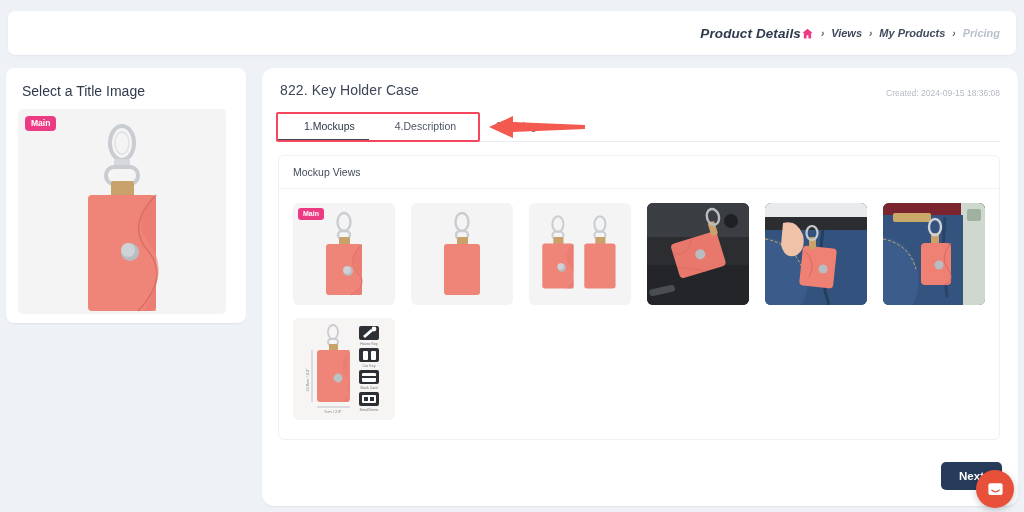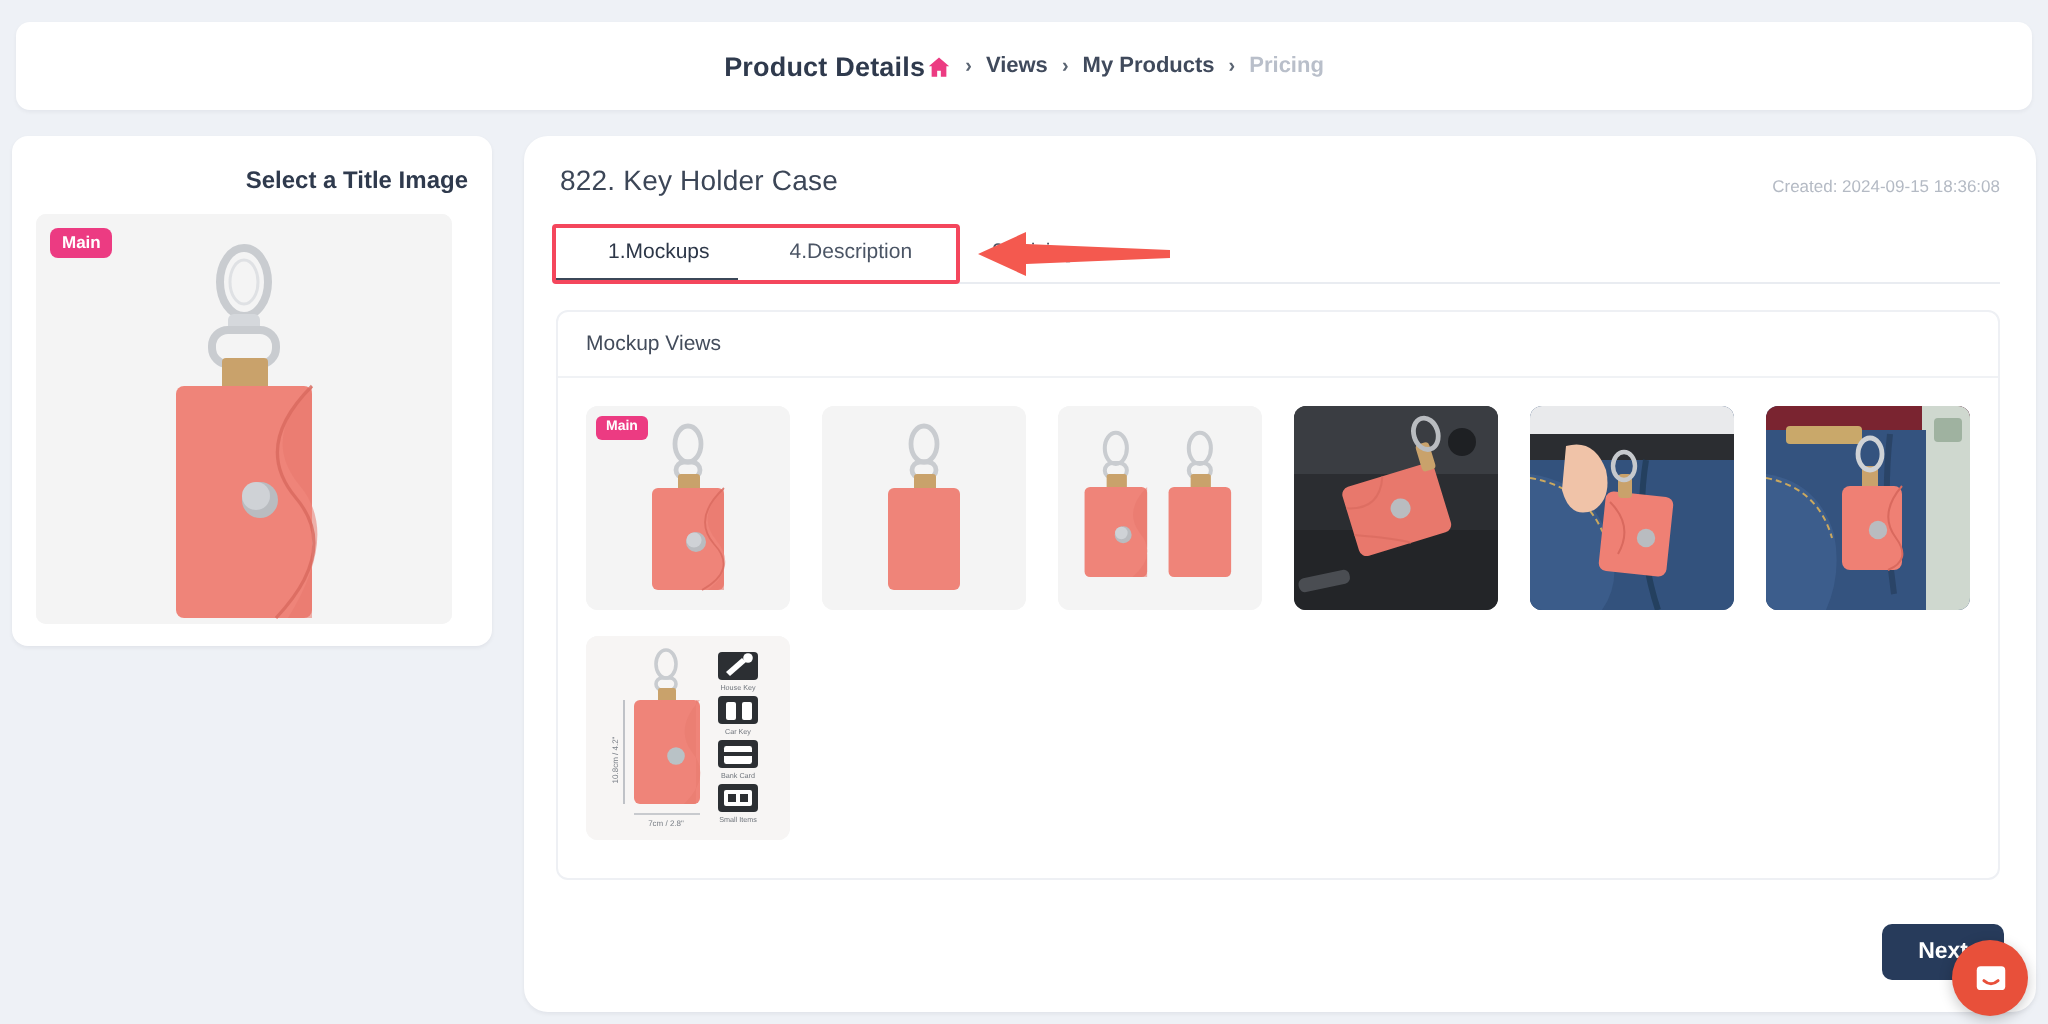--- a/index.html
+++ b/index.html
@@ -11,41 +11,42 @@
   }
   .page { position: relative; width: 1024px; height: 512px; }
 
   
   .topbar {
     position: absolute; left: 8px; top: 11px;
     width: 1008px; height: 44px;
     background: #ffffff;
     border-radius: 7px;
     box-shadow: 0 1px 2px rgba(16,24,40,.05);
-    display: flex; align-items: center; justify-content: center;
+    display: flex; align-items: center; justify-content: flex-end;
     padding: 0 16px 0 16px;
+    font-style: italic;
   }
   .page-title {
     font-size: 13.5px; font-weight: bold; color: #2f3a4d; letter-spacing: .1px;
   }
   .breadcrumb { display: flex; align-items: center; gap: 7px; }
   .bc-home-icon { display: inline-flex; align-items: center; }
   .bc-link { font-size: 11px; font-weight: bold; color: #404a5c; }
   .bc-current { font-size: 11px; font-weight: bold; color: #b9bfca; }
   .bc-sep { font-size: 10px; color: #5a6472; font-weight: bold; }
 
   
   .left-card {
     position: absolute; left: 6px; top: 68px;
     width: 240px; height: 255px;
     background: #fff; border-radius: 8px;
     box-shadow: 0 1px 2px rgba(16,24,40,.06);
     padding: 12px;
   }
-  .left-title { font-size: 12px; font-weight: bold; color: #2f3a4d; margin: 3px 0 10px 4px; text-align: right; }
+  .left-title { font-size: 14px; font-weight: normal; color: #2f3a4d; margin: 3px 0 10px 4px; }
   .title-image-box {
     position: relative;
     width: 208px; height: 205px;
     background: #f4f4f4; border-radius: 5px;
     overflow: hidden;
   }
   .badge-main {
     position: absolute; left: 7px; top: 7px; z-index: 5;
     background: #ec3b82; color: #fff;
     font-size: 8.5px; font-weight: bold;

